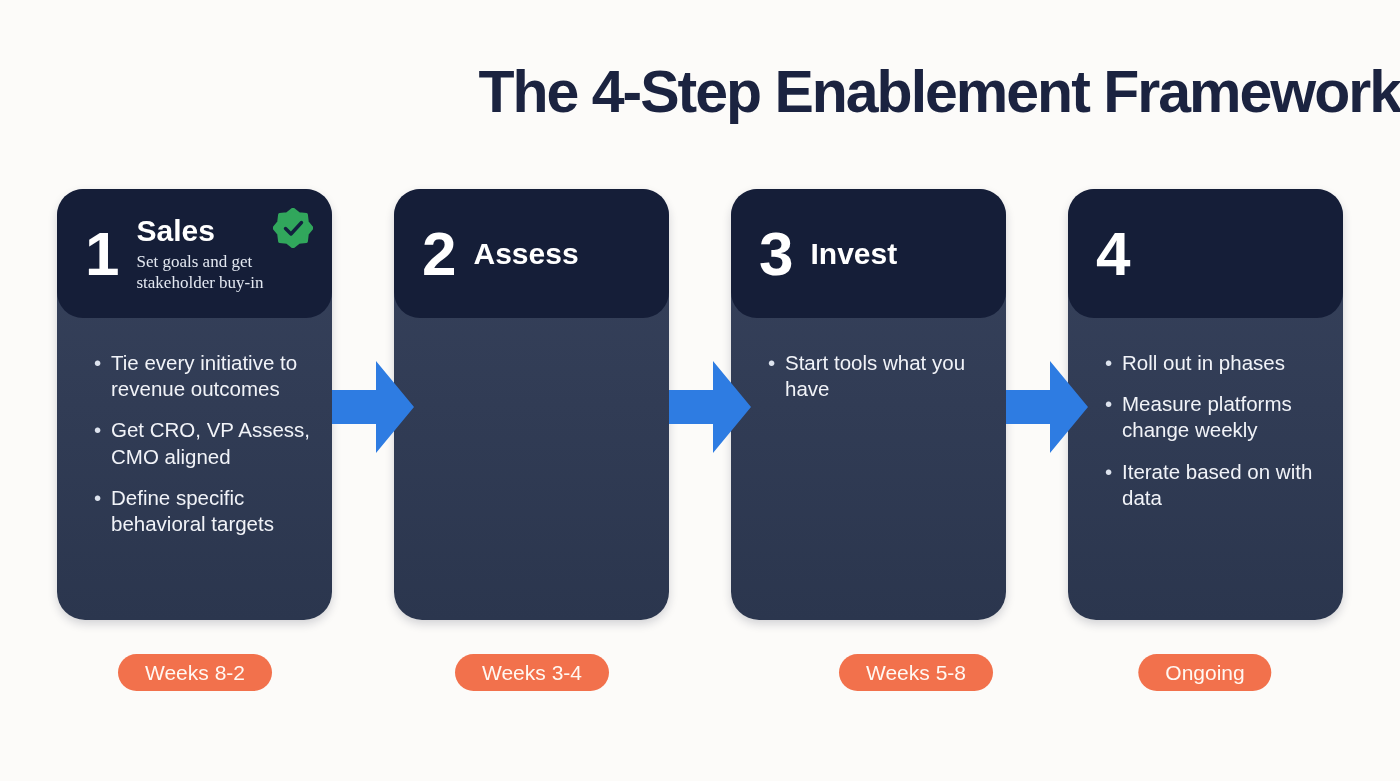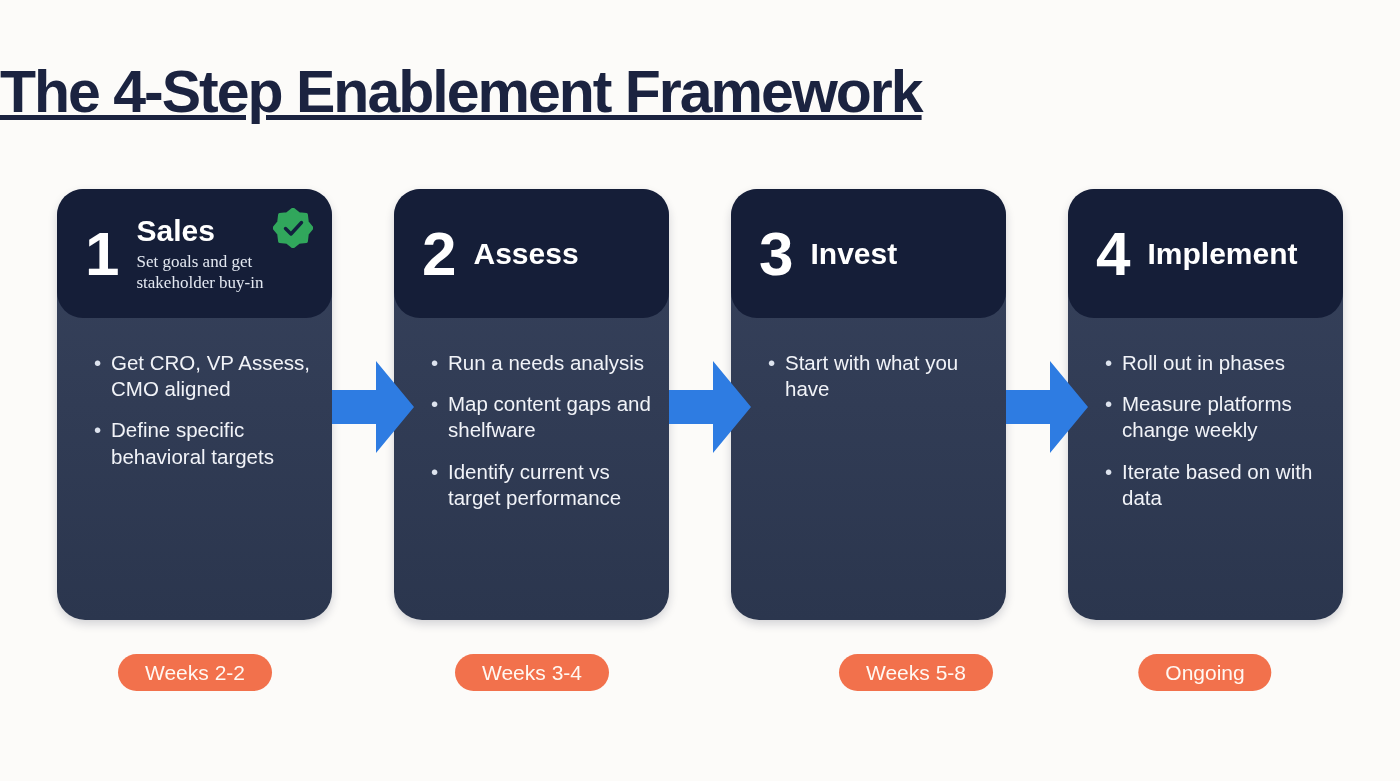--- a/index.html
+++ b/index.html
@@ -18,26 +18,25 @@
   html,body{width:1400px;height:781px;}
   body{
     position:relative;
     background:var(--page-bg);
     font-family:"Liberation Sans","DejaVu Sans",sans-serif;
     overflow:hidden;
   }
   .page-title{
     position:absolute;
     top:58px;left:0;width:100%;
-    text-align:left;
+    text-align:right;
     font-size:59px;
     font-weight:700;
     letter-spacing:-2px;
     color:var(--title-navy);
-    text-decoration:underline;
   }
   .card{
     position:absolute;
     top:189px;
     width:275px;
     height:431px;
     border-radius:28px;
     background:linear-gradient(180deg,var(--body-navy-top) 0%,var(--body-navy-bottom) 100%);
     box-shadow:0 4px 10px rgba(20,29,54,0.18);
   }
@@ -130,71 +129,64 @@
       <div class="card-subtitle">Set goals and get stakeholder buy-in</div>
     </div>
     <span class="seal">
       <svg viewBox="0 0 40 40" width="40" height="40">
         <polygon points="20,1 25.9,5.7 33.4,6.6 34.3,14.1 39,20 34.3,25.9 33.4,33.4 25.9,34.3 20,39 14.1,34.3 6.6,33.4 5.7,25.9 1,20 5.7,14.1 6.6,6.6 14.1,5.7" fill="var(--check-green)" stroke="var(--check-green)" stroke-width="3" stroke-linejoin="round"></polygon>
         <path d="M12.5 20.5 L18 26 L28.5 14.5" fill="none" stroke="#12203e" stroke-width="3.4" stroke-linecap="round" stroke-linejoin="round"></path>
       </svg>
     </span>
   </div>
   <ul class="bullets">
+    <li>Tie every initiative to revenue outcomes</li>
     <li>Get CRO, VP Assess, CMO aligned</li>
     <li>Define specific behavioral targets</li>
   </ul>
 </div>
 
 <div class="card" style="left:394px">
   <div class="card-header">
     <span class="step-num">2</span>
     <div class="head-text">
       <div class="card-title">Assess</div>
     </div>
   </div>
-  <ul class="bullets">
-    <li>Run a needs analysis</li>
-    <li>Map content gaps and shelfware</li>
-    <li>Identify current vs target performance</li>
-  </ul>
 </div>
 
 <div class="card" style="left:731px">
   <div class="card-header">
     <span class="step-num">3</span>
     <div class="head-text">
       <div class="card-title">Invest</div>
     </div>
   </div>
   <ul class="bullets">
-    <li>Start with what you have</li>
+    <li>Start tools what you have</li>
   </ul>
 </div>
 
 <div class="card" style="left:1068px">
   <div class="card-header">
     <span class="step-num">4</span>
-    <div class="head-text">
-      <div class="card-title">Implement</div>
-    </div>
   </div>
   <ul class="bullets">
     <li>Roll out in phases</li>
     <li>Measure platforms change weekly</li>
     <li>Iterate based on with data</li>
   </ul>
 </div>
 
 <svg class="arrow" style="left:332px" viewBox="0 0 82 92">
   <polygon points="0,29 44,29 44,0 82,46 44,92 44,63 0,63" fill="var(--arrow-blue)"></polygon>
 </svg>
 <svg class="arrow" style="left:669px" viewBox="0 0 82 92">
   <polygon points="0,29 44,29 44,0 82,46 44,92 44,63 0,63" fill="var(--arrow-blue)"></polygon>
 </svg>
 <svg class="arrow" style="left:1006px" viewBox="0 0 82 92">
   <polygon points="0,29 44,29 44,0 82,46 44,92 44,63 0,63" fill="var(--arrow-blue)"></polygon>
 </svg>
 
-<div class="badge" style="left:195px">Weeks 2-2</div>
+<div class="badge" style="left:195px">Weeks 8-2</div>
 <div class="badge" style="left:532px">Weeks 3-4</div>
 <div class="badge" style="left:916px">Weeks 5-8</div>
 <div class="badge" style="left:1205px">Ongoing</div>
 
 </body></html>

